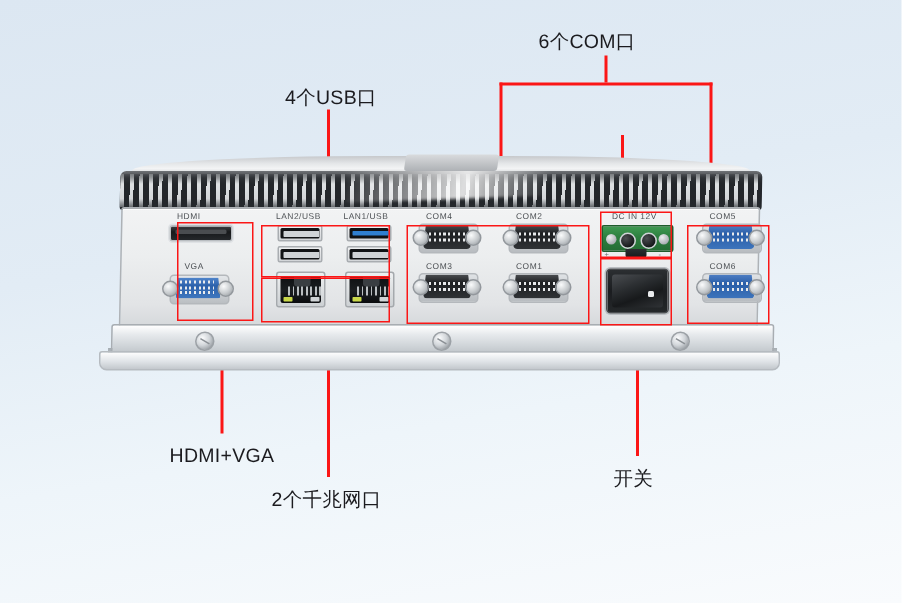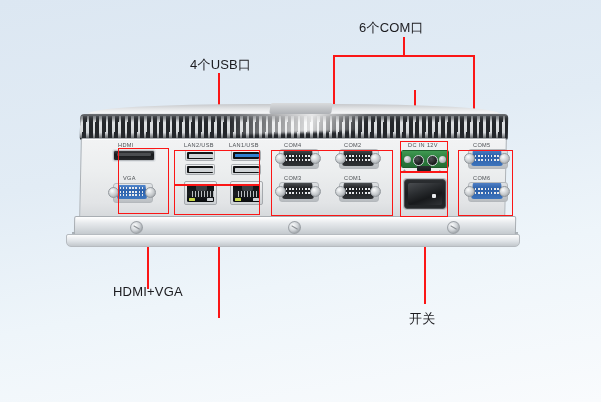--- a/index.html
+++ b/index.html
@@ -234,21 +234,22 @@
   }
   .polarity{position:absolute;font-size:5px;color:#6a6e72;}
 </style>
 </head>
 <body>
 
 <div id="stage">
 
   <div class="callout" style="left:359px;top:20px;">6个COM口</div>
   <div class="callout" style="left:190px;top:57px;">4个USB口</div>
-  <div class="callout" style="left:113px;top:284px;">HDMI+VGA</div>
+  <div class="callout" style="left:113px;top:296px;">HDMI+VGA</div>
+  <div class="callout" style="left:181px;top:325px;">2个千兆网口</div>
   <div class="callout" style="left:409px;top:311px;">开关</div>
 
   <div class="ln vln" style="left:403px;top:37px;height:18px;"></div>
   <div class="ln hln" style="left:333px;top:55px;width:142px;"></div>
   <div class="ln vln" style="left:333px;top:55px;height:95px;"></div>
   <div class="ln vln" style="left:473px;top:55px;height:95px;"></div>
   <div class="dot" style="left:331px;top:148px;"></div>
   <div class="dot" style="left:471px;top:148px;"></div>
 
   <div class="ln vln" style="left:218px;top:73px;height:77px;"></div>

